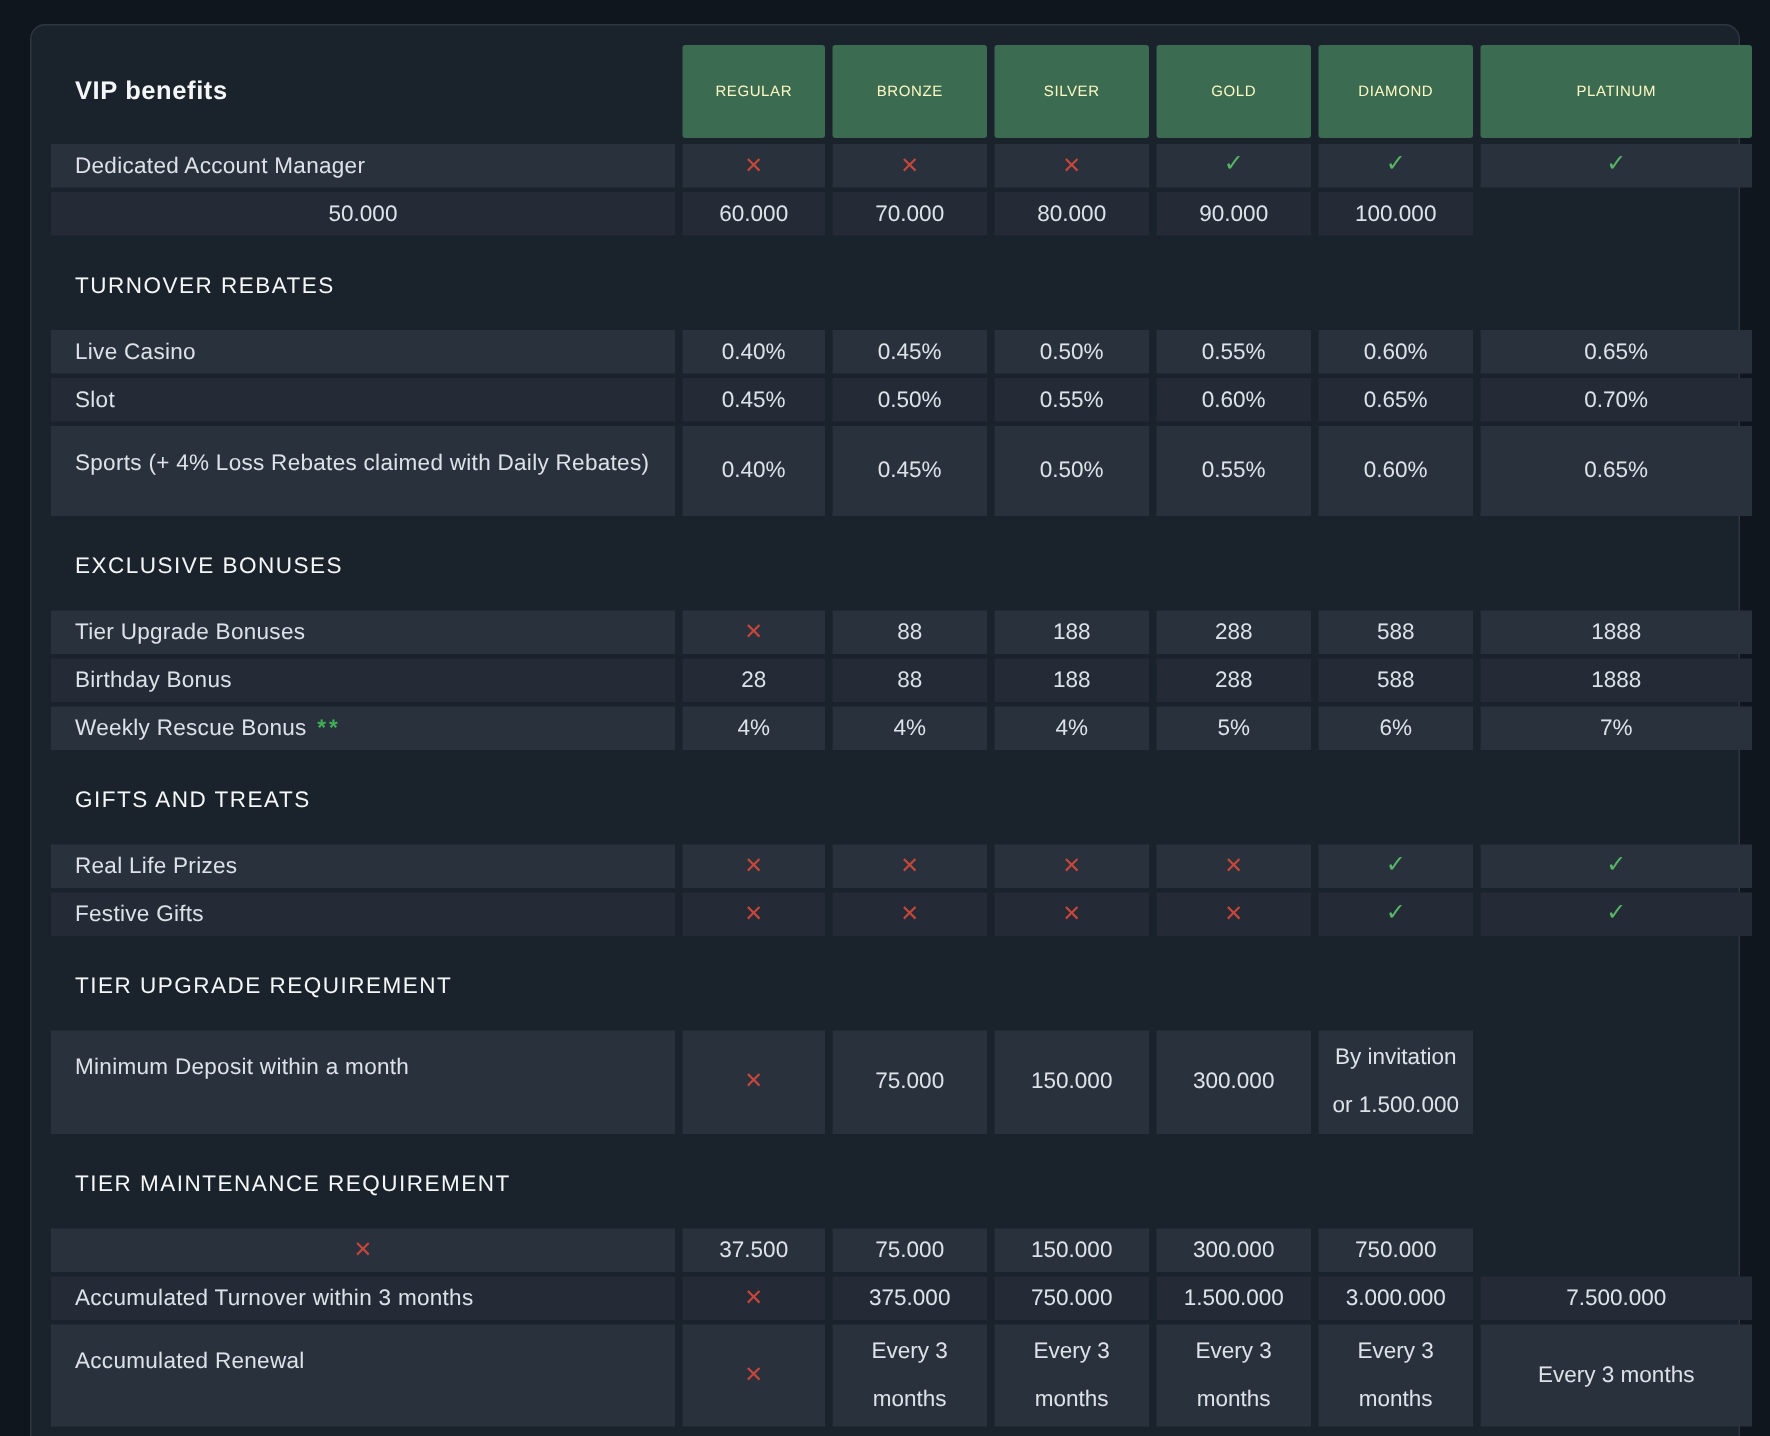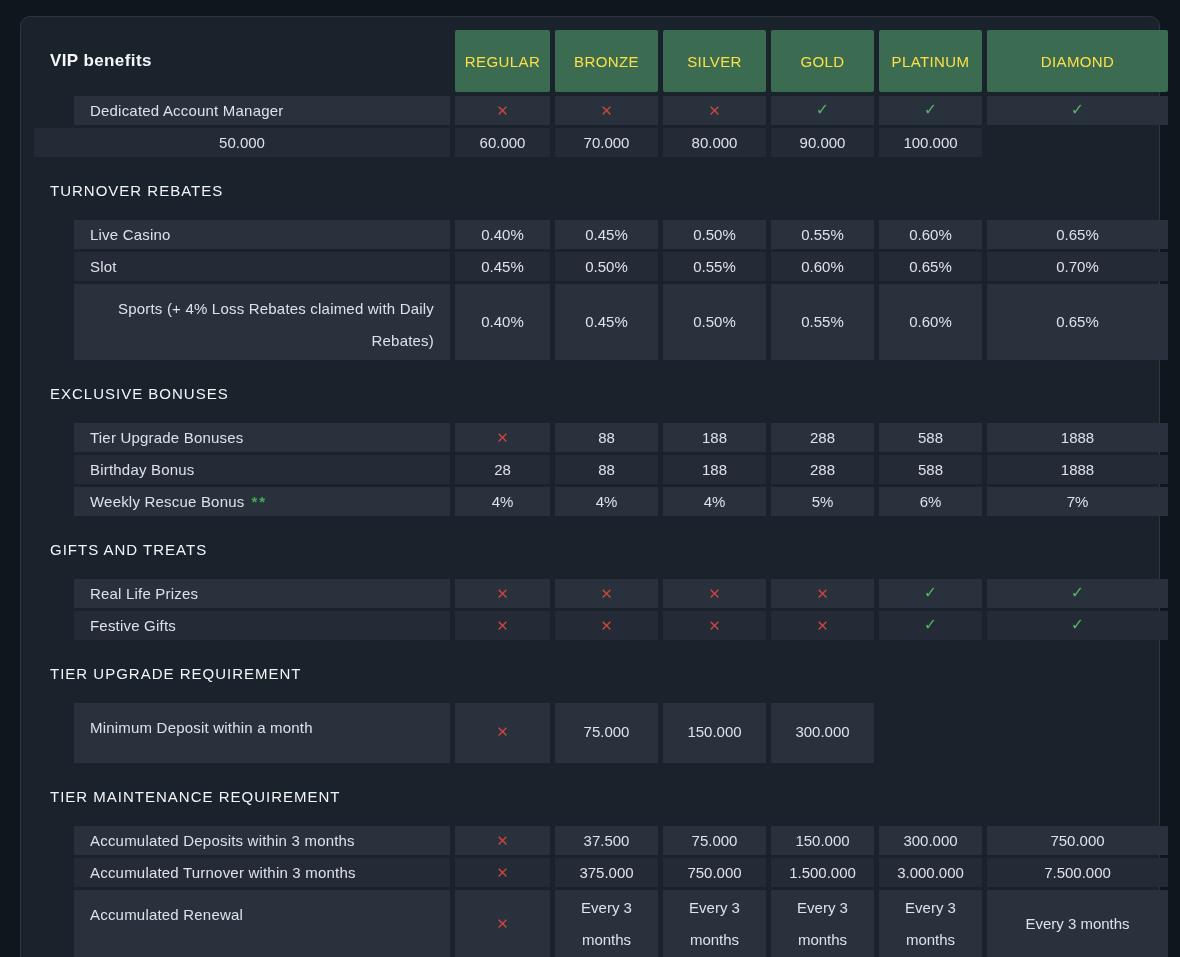--- a/index.html
+++ b/index.html
@@ -42,22 +42,22 @@
   .header-row{height:62px;margin-bottom:4px;}
   .title-cell{
     display:flex;align-items:center;
     padding:0 16px;
     font-size:17px;font-weight:bold;color:var(--title);
     letter-spacing:.4px;
   }
   .tier-header{
     display:flex;align-items:center;justify-content:center;
     background:var(--tier-green);
-    color:#fde047;
-    font-size:15px;
+    color:#fef9c3;
+    font-size:10px;
     letter-spacing:.4px;
     border-radius:2px;
   }
   
   .section-row{
     padding:22px 16px 21px 16px;
     font-size:15px;font-weight:normal;color:var(--title);
     letter-spacing:1px;
   }
   
@@ -69,21 +69,20 @@
     font-size:15px;
     padding:2px 6px;
     text-align:center;
     line-height:1.4;
   }
   .cell-label{
     justify-content:flex-start;
     text-align:right;
     padding:2px 16px;
     letter-spacing:.2px;
-    margin-left:40px;
   }
   .data-row.tall{min-height:60px;}
   .data-row.tall .cell-label{
     align-items:flex-start;
     padding-top:9px;
     line-height:2.15;
   }
   .data-row.tall .cell-value{line-height:2.15;}
   .icon-cross{color:var(--cross);font-size:15px;font-weight:bold;}
   .icon-check{color:var(--check);font-size:16px;font-weight:bold;}
@@ -92,22 +91,22 @@
 </head>
 <body>
 
 <div class="card">
   <div class="grid-row header-row">
     <div class="title-cell">VIP benefits</div>
     <div class="tier-header">REGULAR</div>
     <div class="tier-header">BRONZE</div>
     <div class="tier-header">SILVER</div>
     <div class="tier-header">GOLD</div>
+    <div class="tier-header">DIAMOND</div>
     <div class="tier-header">PLATINUM</div>
-    <div class="tier-header">DIAMOND</div>
   </div>
   <div id="table-body">
       <div class="rows-block">
         <div class="grid-row data-row">
           <div class="cell cell-label">
             <span>Dedicated Account Manager</span>
           </div>
           <div class="cell cell-value">
             <span class="icon-cross">✕</span>
           </div>
@@ -353,28 +352,28 @@
           </div>
           <div class="cell cell-value">
             <span>75.000</span>
           </div>
           <div class="cell cell-value">
             <span>150.000</span>
           </div>
           <div class="cell cell-value">
             <span>300.000</span>
           </div>
+          <div class="cell cell-value">
+            <span>By invitation or 1.500.000</span>
+          </div>
         </div>
       </div>
       <div class="section-row">TIER MAINTENANCE REQUIREMENT</div>
       <div class="rows-block">
         <div class="grid-row data-row">
-          <div class="cell cell-label">
-            <span>Accumulated Deposits within 3 months</span>
-          </div>
           <div class="cell cell-value">
             <span class="icon-cross">✕</span>
           </div>
           <div class="cell cell-value">
             <span>37.500</span>
           </div>
           <div class="cell cell-value">
             <span>75.000</span>
           </div>
           <div class="cell cell-value">

